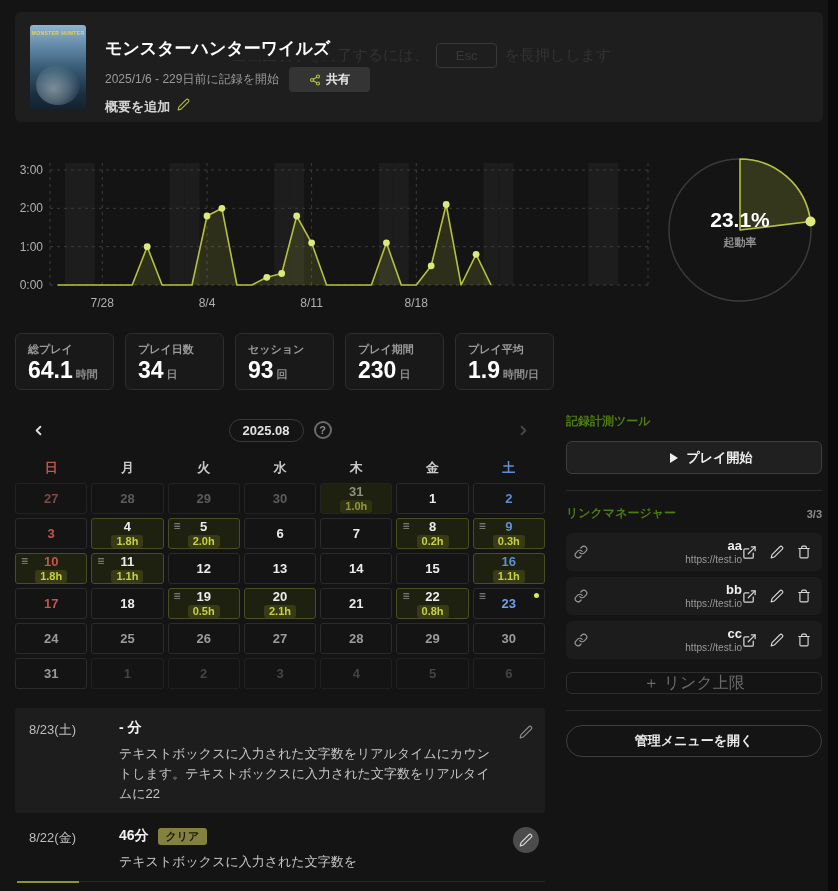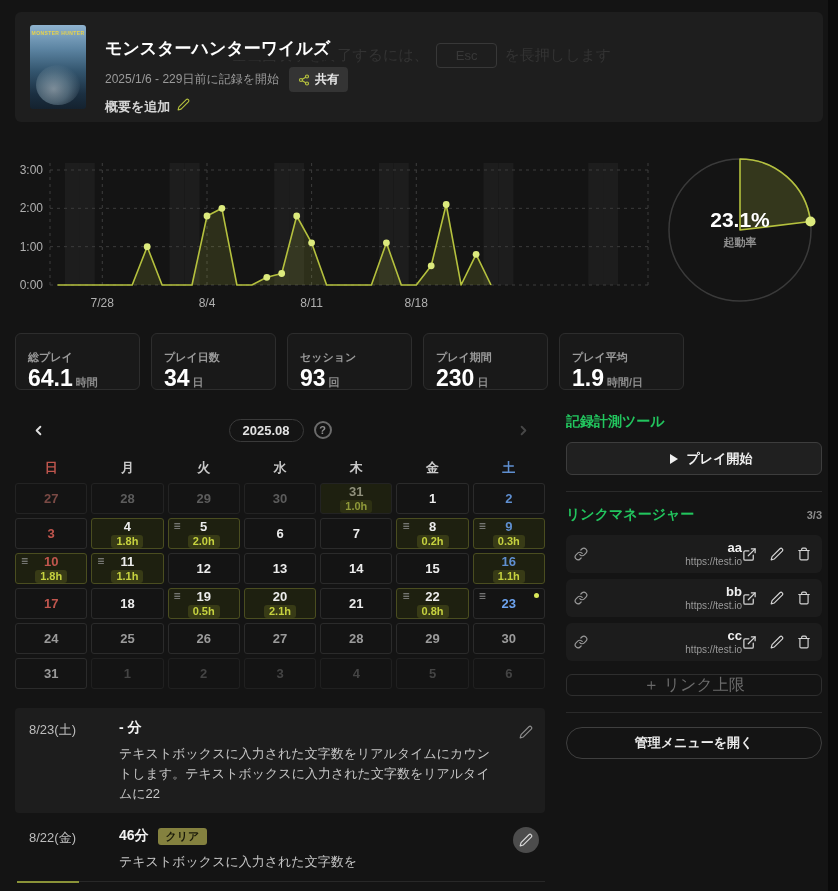--- a/index.html
+++ b/index.html
@@ -13,36 +13,36 @@
   .cover { position:absolute; left:15px; top:13px; width:56px; height:84px; border-radius:3px; overflow:hidden;
            background:linear-gradient(180deg,#8fb3cf 0%,#5d85a3 28%,#33556e 55%,#1b2f41 82%,#14222f 100%); }
   .cover-title { font-size:5px; font-weight:bold; color:#e8d44a; text-align:center; margin-top:5px; letter-spacing:.4px; }
   .cover-beast { position:absolute; left:6px; bottom:4px; width:44px; height:40px;
                  background:radial-gradient(ellipse at 40% 60%, #c8d2d8 0%, #77909f 40%, rgba(30,50,65,0) 75%); opacity:.55; border-radius:50%; }
   .overlay-hint { position:absolute; left:217px; top:31px; font-size:15px; color:#333333; white-space:nowrap; z-index:1; }
   .esc-key { display:inline-block; border:1px solid #383838; border-radius:4px; padding:4px 19px; margin:0 7px; color:#383838; font-size:13px; }
   .game-title { position:absolute; left:90px; top:25px; font-size:17px; font-weight:bold; color:#ffffff; z-index:2; background:#1e1e1e; padding-right:8px; }
   .sub-row { position:absolute; left:90px; top:55px; display:flex; align-items:center; gap:10px; z-index:2; }
   .subtitle { font-size:12px; color:#9a9a9a; }
-  .share-badge { display:flex; align-items:center; gap:5px; background:#343434; border:none; border-radius:4px; padding:4px 9px;
+  .share-badge { display:flex; align-items:center; gap:5px; background:#343434; border:none; border-radius:4px; padding:4px 20px;
                  color:#eaeaea; font-size:12px; font-weight:bold; cursor:pointer; }
   .share-badge svg { color:#b5c13e; }
   .summary-add { position:absolute; left:90px; top:86px; display:flex; gap:7px; color:#d6d6d6; font-size:13px; font-weight:bold; cursor:pointer; z-index:2; }
   .summary-add .pen { color:#b5c13e; }
 
   
   .line-chart { position:absolute; left:0; top:158px; }
   .pie-wrap { position:absolute; left:655px; top:148px; width:175px; height:170px; }
   .pie-center { position:absolute; left:0; top:0; width:170px; text-align:center; pointer-events:none; }
   .pie-pct { margin-top:60px; font-size:21px; font-weight:bold; color:#ffffff; }
   .pie-label { margin-top:3px; font-size:11px; color:#8f8f8f; font-weight:bold; }
 
   
   .stats-row { position:absolute; left:15px; top:333px; display:flex; gap:11px; }
-  .stat-card { width:125px; height:57px; background:#191919; border:1px solid #2d2d2d; border-radius:6px; padding:16px 12px; }
+  .stat-card { width:99px; height:57px; background:#191919; border:1px solid #2d2d2d; border-radius:6px; padding:8px 12px; }
   .stat-label { font-size:11px; color:#9a9a9a; font-weight:bold; }
   .stat-value { font-size:23px; font-weight:bold; color:#ffffff; line-height:1.15; }
   .stat-unit { font-size:11px; color:#8d8d8d; margin-left:3px; font-weight:bold; }
 
   
   .calendar { position:absolute; left:15px; top:415px; width:530px; }
   .cal-nav { position:relative; height:30px; display:flex; align-items:center; }
   .cal-arrow { background:none; border:none; cursor:pointer; display:flex; align-items:center; }
   .cal-prev { position:absolute; left:16px; color:#dedede; }
   .cal-next { position:absolute; right:14px; color:#474747; }
@@ -81,21 +81,21 @@
   .log-badge { font-size:11px; font-weight:bold; color:#191909; background:#84813f; padding:1px 8px; border-radius:3px; }
   .log-memo { margin-top:7px; font-size:13px; color:#c6c6c6; line-height:1.55; }
   .log-pencil { position:absolute; right:6px; top:11px; color:#8d8d8d; background:none; border:none; cursor:pointer; width:26px; height:26px;
                 display:flex; align-items:center; justify-content:center; }
   .log-pencil.circled { background:#4c4c4c; border-radius:50%; color:#d9d9d9; }
   .log-rule { position:absolute; bottom:0; left:2px; right:0; border-bottom:1px solid #282828; }
   .log-bar { position:absolute; bottom:-1px; left:2px; height:2px; background:#8a9338; z-index:1; }
 
   
   .sidebar { position:absolute; left:566px; top:413px; width:256px; }
-  .sb-title { font-size:14px; font-weight:bold; color:#22c55e; }
+  .sb-title { font-size:12px; font-weight:bold; color:#4d7c0f; }
   .play-btn { margin-top:11px; width:100%; height:33px; background:#202020; border:1px solid #3d3d3d; border-radius:6px;
               color:#f0f0f0; font-size:13px; font-weight:bold; display:flex; align-items:center; justify-content:center; gap:9px; cursor:pointer;padding-left:34px; }
   .play-tri { width:0; height:0; border-top:5px solid transparent; border-bottom:5px solid transparent; border-left:8px solid #f0f0f0; }
   .sb-divider { border:none; border-top:1px solid #2a2a2a; margin:16px 0 14px 0; }
   .links-head { display:flex; justify-content:space-between; align-items:center; margin-bottom:11px; }
   .links-count { font-size:11px; color:#8d8d8d; font-weight:bold; }
   .link-row { display:flex; align-items:center; background:#1c1c1c; border-radius:6px; height:38px; padding:0 11px 0 8px; margin-bottom:6px; }
   .link-chain { color:#9a9a9a; margin-right:9px; display:flex; }
   .link-meta { flex:1; min-width:0; }
   .link-name { font-size:13px; font-weight:bold; color:#f0f0f0; line-height:15px;text-align:right; }

